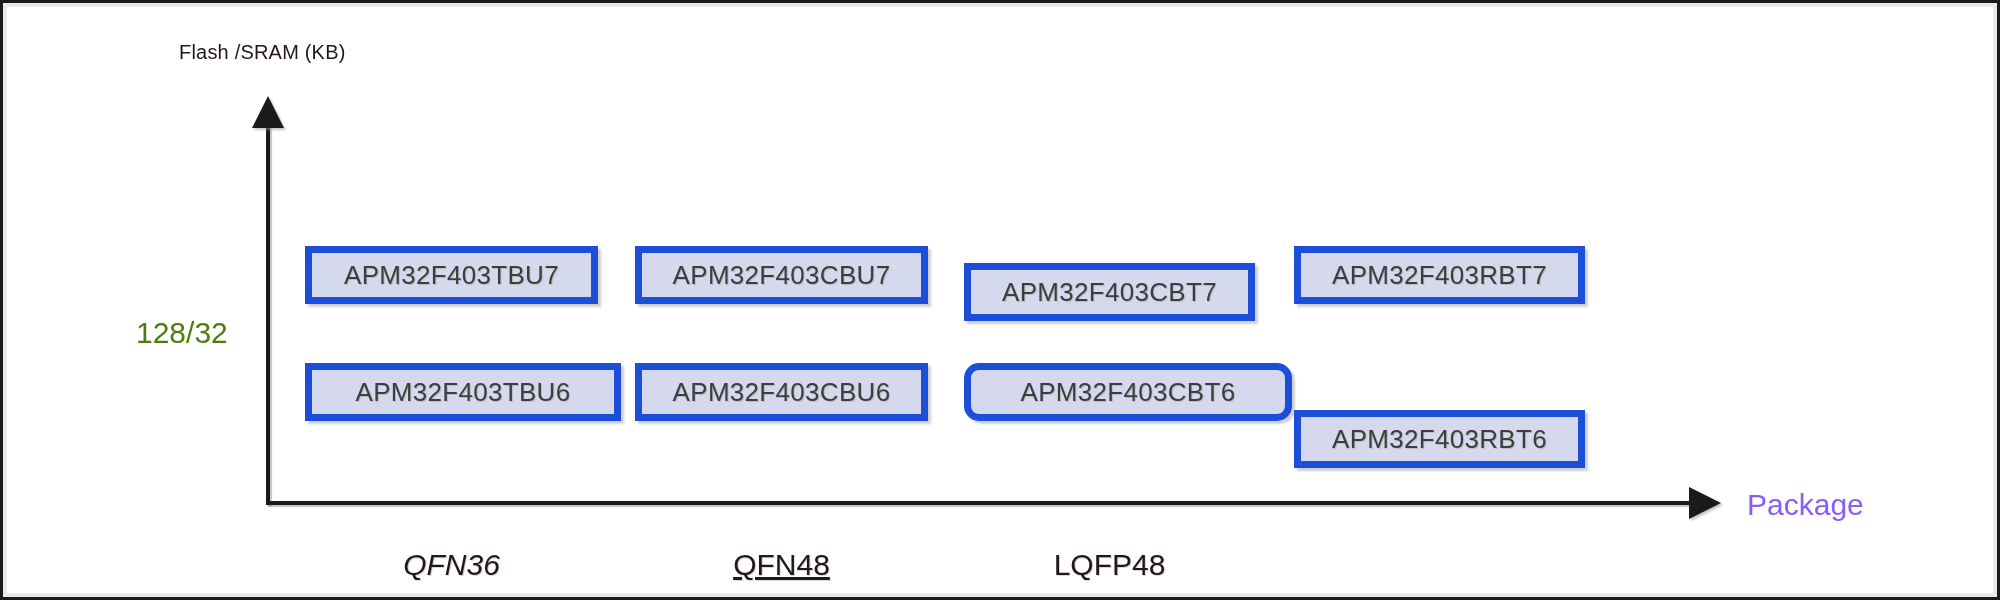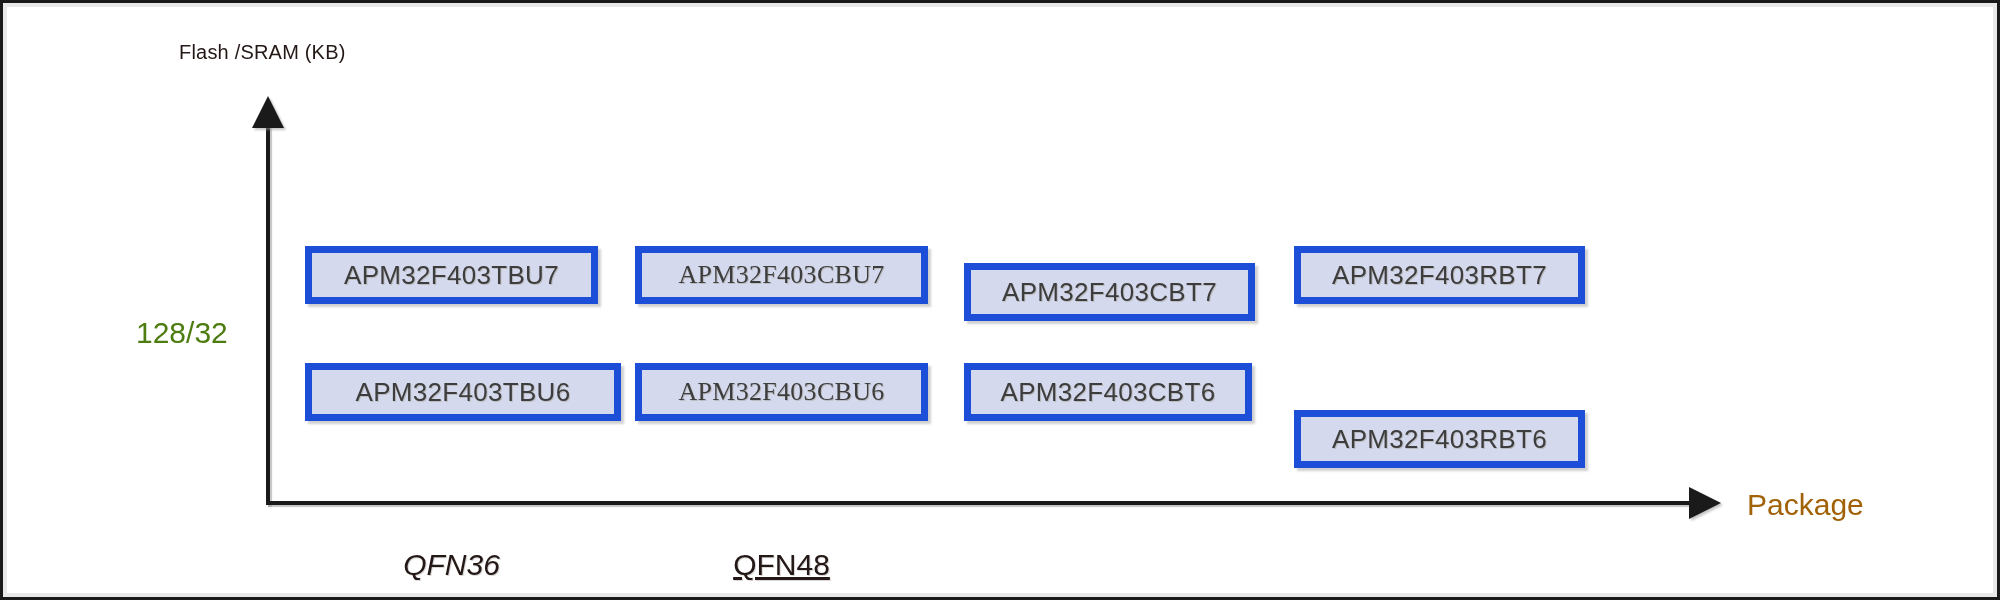--- a/index.html
+++ b/index.html
@@ -88,21 +88,21 @@
     border-top: 16px solid transparent;
     border-bottom: 16px solid transparent;
     border-left: 32px solid #1a1a1a;
     filter: drop-shadow(2px 2px 1px rgba(150,150,150,0.55));
   }
   #x-axis-title {
     position: absolute;
     left: 1744px;
     top: 485px;
     font-size: 30px;
-    color: #a16207;
+    color: #8b5cf6;
     white-space: nowrap;
   }
 
   
   .part-box {
     position: absolute;
     height: 58px;
     background: #d5d9ee;
     border: 7px solid #1d4ed8;
     box-sizing: border-box;
@@ -145,47 +145,48 @@
   <div id="y-axis-arrow"></div>
   <div id="x-axis-line"></div>
   <div id="x-axis-arrow"></div>
 
   <div id="x-axis-title">Package</div>
 
   <div class="part-box" style="left:302px; top:243px; width:293px;">
     <span class="part-label">APM32F403TBU7</span>
   </div>
 
-  <div class="part-box" style="left:632px; top:243px; width:293px;font-family:Liberation Serif, serif;">
+  <div class="part-box" style="left:632px; top:243px; width:293px;">
     <span class="part-label">APM32F403CBU7</span>
   </div>
 
   <div class="part-box" style="left:961px; top:260px; width:291px;">
     <span class="part-label">APM32F403CBT7</span>
   </div>
 
   <div class="part-box" style="left:1291px; top:243px; width:291px;">
     <span class="part-label">APM32F403RBT7</span>
   </div>
 
   <div class="part-box" style="left:302px; top:360px; width:316px;">
     <span class="part-label">APM32F403TBU6</span>
   </div>
 
-  <div class="part-box" style="left:632px; top:360px; width:293px;font-family:Liberation Serif, serif;">
+  <div class="part-box" style="left:632px; top:360px; width:293px;">
     <span class="part-label">APM32F403CBU6</span>
   </div>
 
-  <div class="part-box" style="left:961px; top:360px; width:288px;">
+  <div class="part-box" style="left:961px; top:360px; width:328px;border-radius:15px;">
     <span class="part-label">APM32F403CBT6</span>
   </div>
 
   <div class="part-box" style="left:1291px; top:360px; width:291px;margin-top:47px;">
     <span class="part-label">APM32F403RBT6</span>
   </div>
 
   <div class="cat-label" style="left:302px; width:293px;font-style:italic;">QFN36</div>
 
   <div class="cat-label" style="left:632px; width:293px;text-decoration:underline;">QFN48</div>
 
+  <div class="cat-label" style="left:961px; width:291px;">LQFP48</div>
 
 
 </div>
 
 </body></html>

